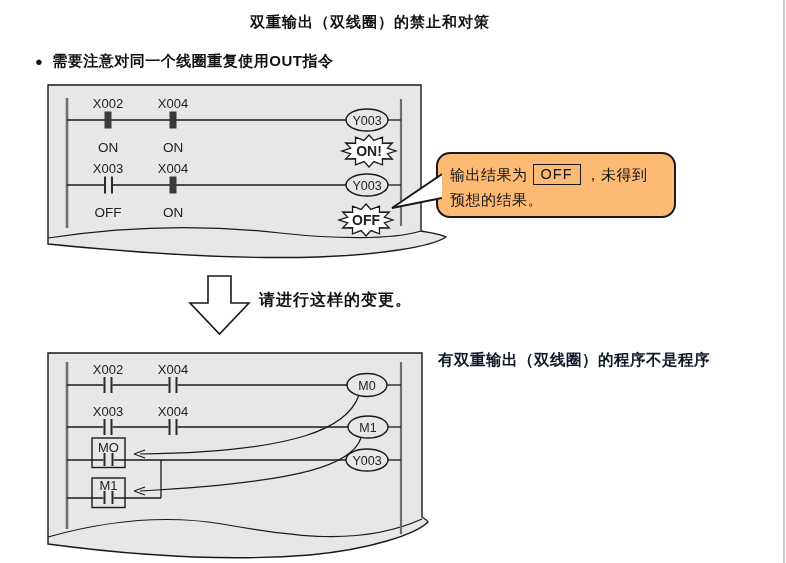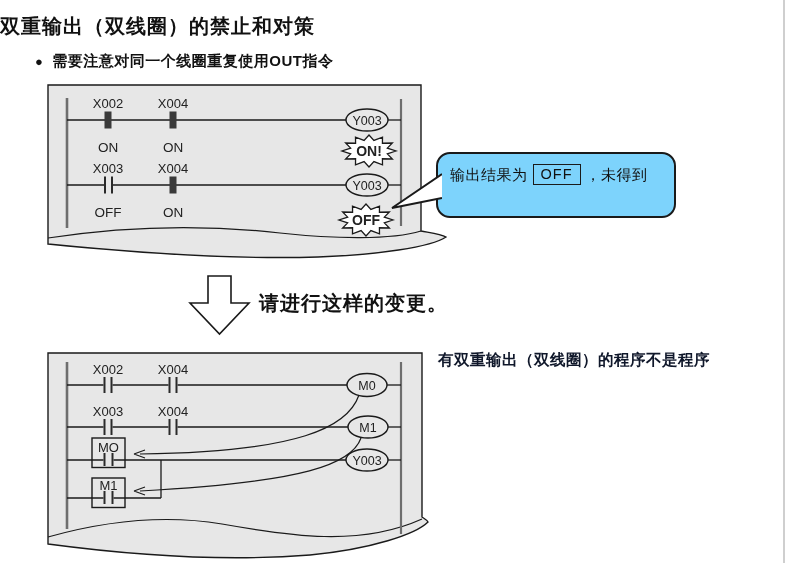--- a/index.html
+++ b/index.html
@@ -3,45 +3,45 @@
 <meta charset="utf-8">
 <style>
   html,body{margin:0;padding:0;}
   body{
     width:786px;height:563px;position:relative;background:#ffffff;
     font-family:"Liberation Sans","DejaVu Sans",sans-serif;
     color:#1a1a1a;overflow:hidden;
   }
   .abs{position:absolute;}
   .page-title{
-    left:0;top:13px;width:740px;text-align:left;
-    font-size:20px;font-weight:600;letter-spacing:1px;color:#111;
+    left:0;top:13px;width:740px;text-align:center;
+    font-size:15px;font-weight:600;letter-spacing:1px;color:#111;
   }
   .bullet-row{
     left:35px;top:52px;font-size:15px;font-weight:600;color:#111;
     display:flex;align-items:center;gap:9px;letter-spacing:0.5px;
   }
   .bullet-row .marker{font-size:13px;}
   svg text{font-family:"Liberation Sans","DejaVu Sans",sans-serif;fill:#222;}
   .callout{
     left:436px;top:152px;width:240px;height:66px;
-    background:#7dd3fc;border:2px solid #1a1a1a;border-radius:14px;
+    background:#fdba74;border:2px solid #1a1a1a;border-radius:14px;
     padding:8px 0 0 12px;box-sizing:border-box;z-index:2;
   }
   .callout .cline{
     font-size:15px;line-height:25px;color:#111;letter-spacing:0.5px;
     display:flex;align-items:center;white-space:nowrap;
   }
   .off-box{
     display:inline-block;border:1.5px solid #1a1a1a;padding:0 7px;
     margin:0 5px;font-size:14.5px;line-height:19px;letter-spacing:1px;
   }
   .callout-tail{left:386px;top:168px;z-index:3;}
   .transition-label{
-    left:259px;top:290px;font-size:20px;color:#111;letter-spacing:1px;font-weight:600;
+    left:259px;top:290px;font-size:16px;color:#111;letter-spacing:1px;font-weight:600;
   }
   .note{
     left:438px;top:345px;width:345px;font-size:15.5px;line-height:29px;
     color:#0f172a;letter-spacing:0.5px;font-weight:600;
   }
   .right-border{left:783px;top:0;width:2px;height:563px;background:#cfcfcf;}
 </style>
 </head>
 <body>
 
@@ -101,20 +101,21 @@
     </g>
   </g>
 </svg>
 
 <div class="abs callout">
   <div class="cline">
     <span>输出结果为</span>
     <span class="off-box">OFF</span>
     <span>，未得到</span>
   </div>
+  <div class="cline">预想的结果。</div>
 </div>
 <svg class="abs callout-tail" width="56" height="46">
   <path d="M56,6 L6,40 L56,30" fill="#ffffff" stroke="#1a1a1a" stroke-width="2"></path>
 </svg>
 
 <svg class="abs" style="left:185px;top:271px;" width="70" height="68" viewBox="185 271 70 68">
   <polygon points="208,276 231,276 231,303 249,303 219.5,334 190,303 208,303" fill="#ffffff" stroke="#1a1a1a" stroke-width="1.6"></polygon>
 </svg>
 <div class="abs transition-label">请进行这样的变更。</div>
 

